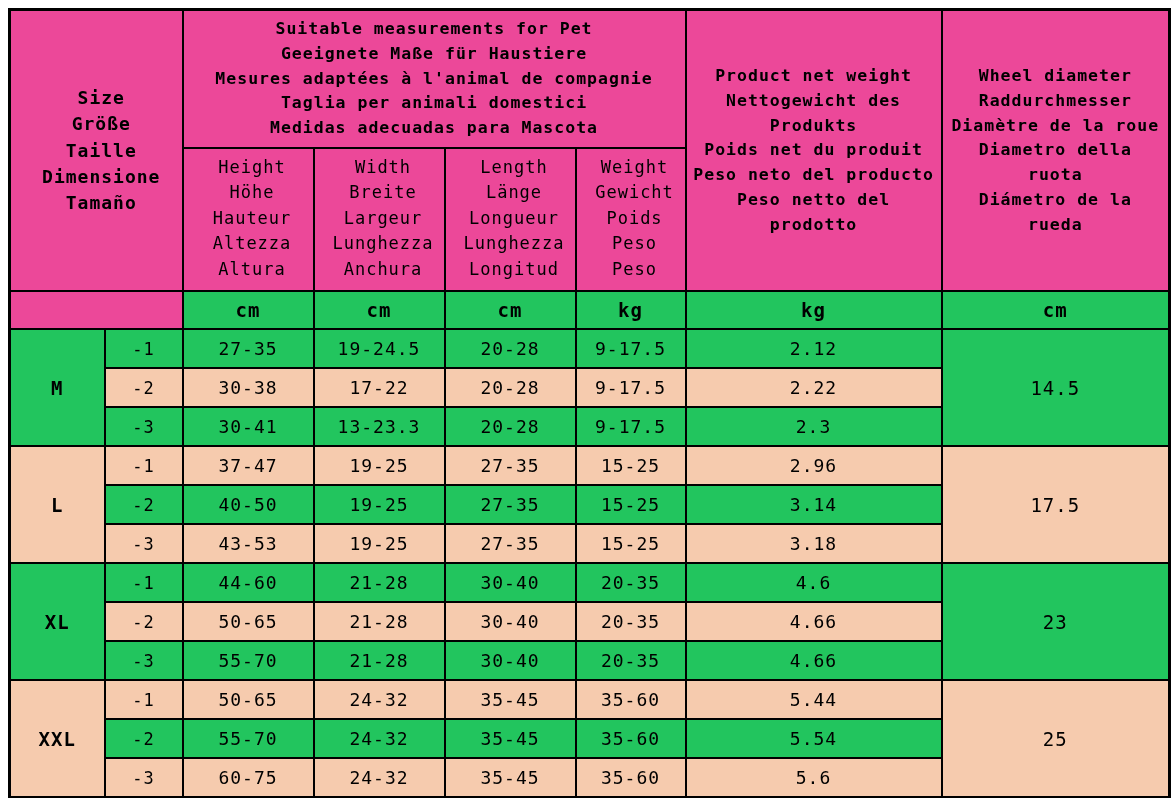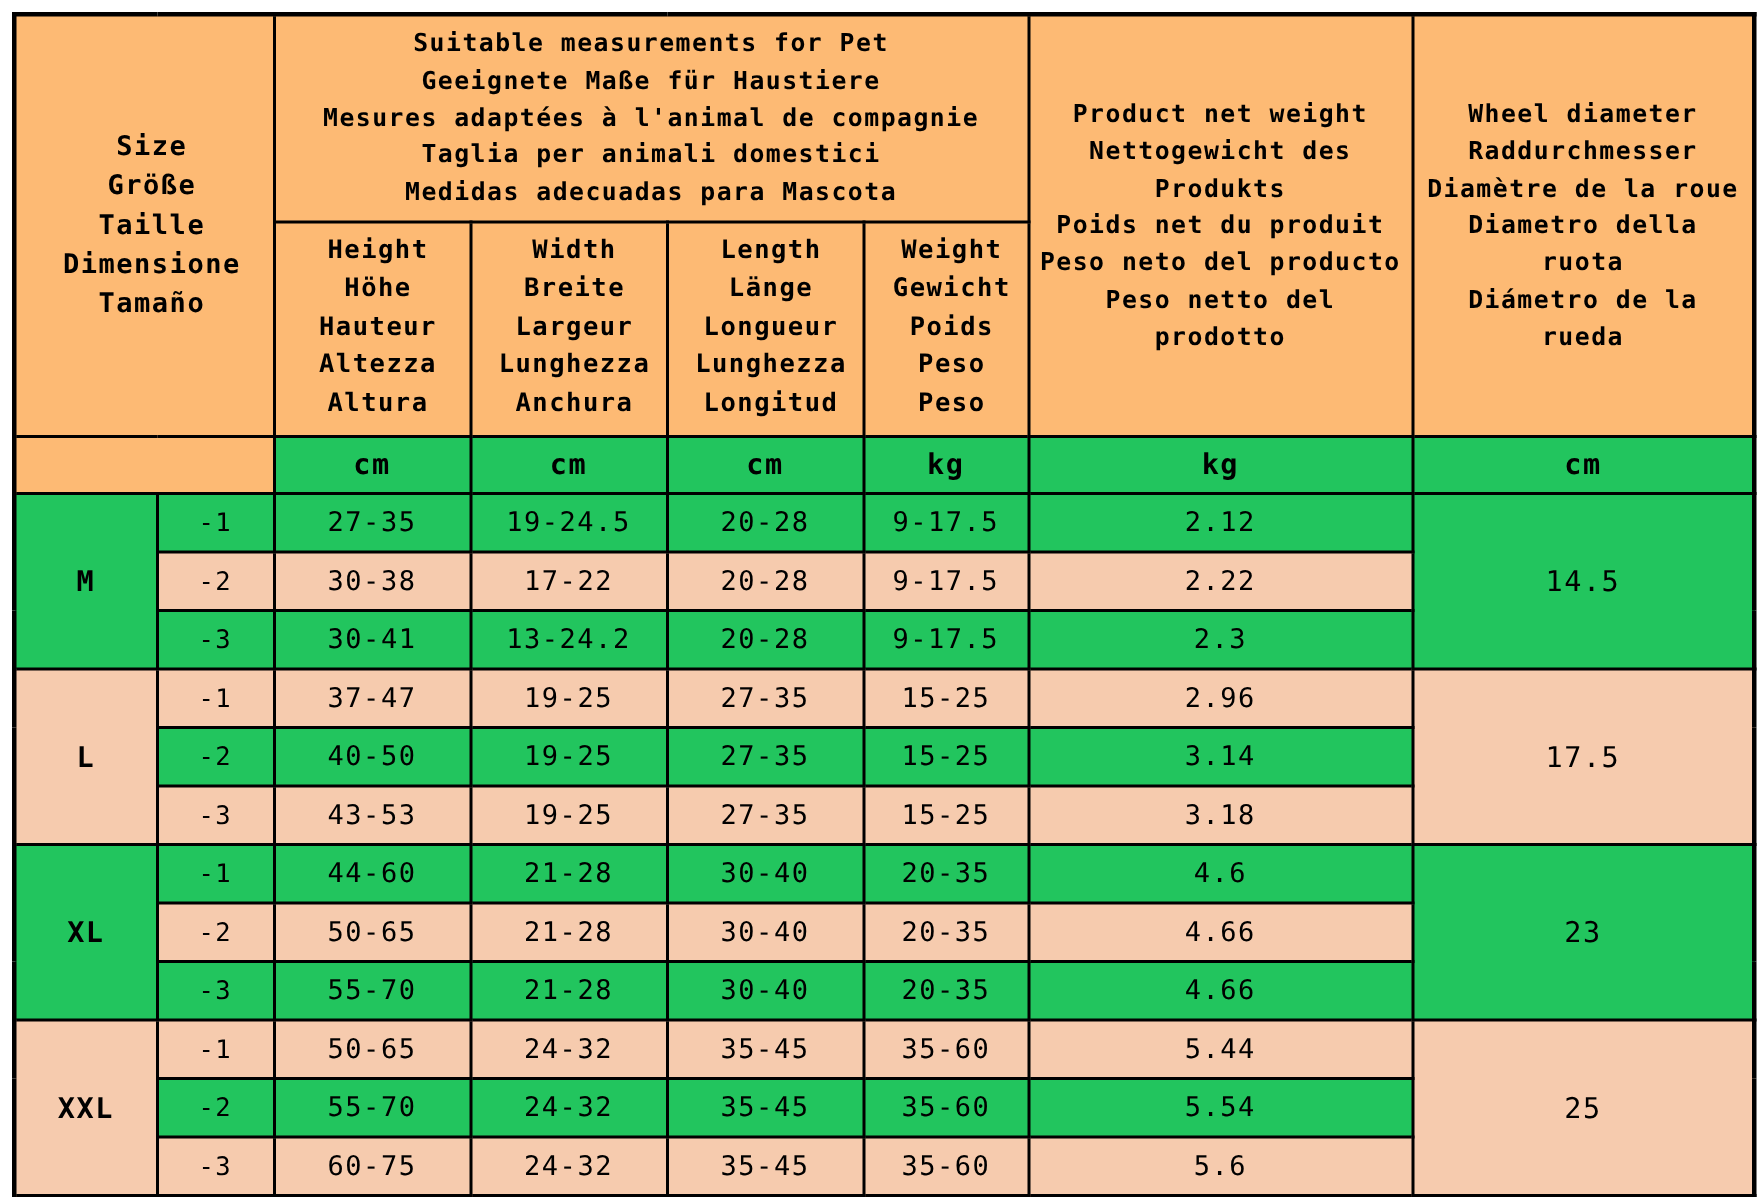--- a/index.html
+++ b/index.html
@@ -27,21 +27,21 @@
     border: 3px solid #000;
   }
   table.size-table td {
     border: 2px solid #000;
     text-align: center;
     vertical-align: middle;
     font-family: "DejaVu Sans Mono", monospace;
     color: #000;
     letter-spacing: 1px;
   }
-  .orange { background: #fdba74; }
+  .orange { background: #ec4899; }
   .peach  { background: #F6CBAE; }
   .white  { background: #22c55e; }
 
   .hdr-title {
     font-size: 18px;
     font-weight: bold;
     line-height: 1.45;
     letter-spacing: 2px;
     padding: 6px 4px;
   }
@@ -51,21 +51,21 @@
   }
   .hdr-multi {
     font-size: 16.5px;
     font-weight: bold;
     line-height: 1.5;
     letter-spacing: 1.5px;
     padding: 6px 6px;
   }
   .hdr-sub {
     font-size: 17px;
-    font-weight: bold;
+    font-weight: normal;
     line-height: 1.5;
     letter-spacing: 1.5px;
     text-align: left;
     padding: 6px 4px 8px 12px;
   }
   .unit {
     font-size: 19px;
     font-weight: bold;
     height: 34px;
     letter-spacing: 2px;
@@ -200,21 +200,21 @@
         <td class="peach sub">-2</td>
         <td class="peach val">30-38</td>
         <td class="peach val">17-22</td>
         <td class="peach val">20-28</td>
         <td class="peach val">9-17.5</td>
         <td class="peach val">2.22</td>
       </tr>
       <tr>
         <td class="white sub">-3</td>
         <td class="white val">30-41</td>
-        <td class="white val">13-24.2</td>
+        <td class="white val">13-23.3</td>
         <td class="white val">20-28</td>
         <td class="white val">9-17.5</td>
         <td class="white val">2.3</td>
       </tr>
 
       <tr>
         <td class="peach grp" rowspan="3">L</td>
         <td class="peach sub">-1</td>
         <td class="peach val">37-47</td>
         <td class="peach val">19-25</td>

